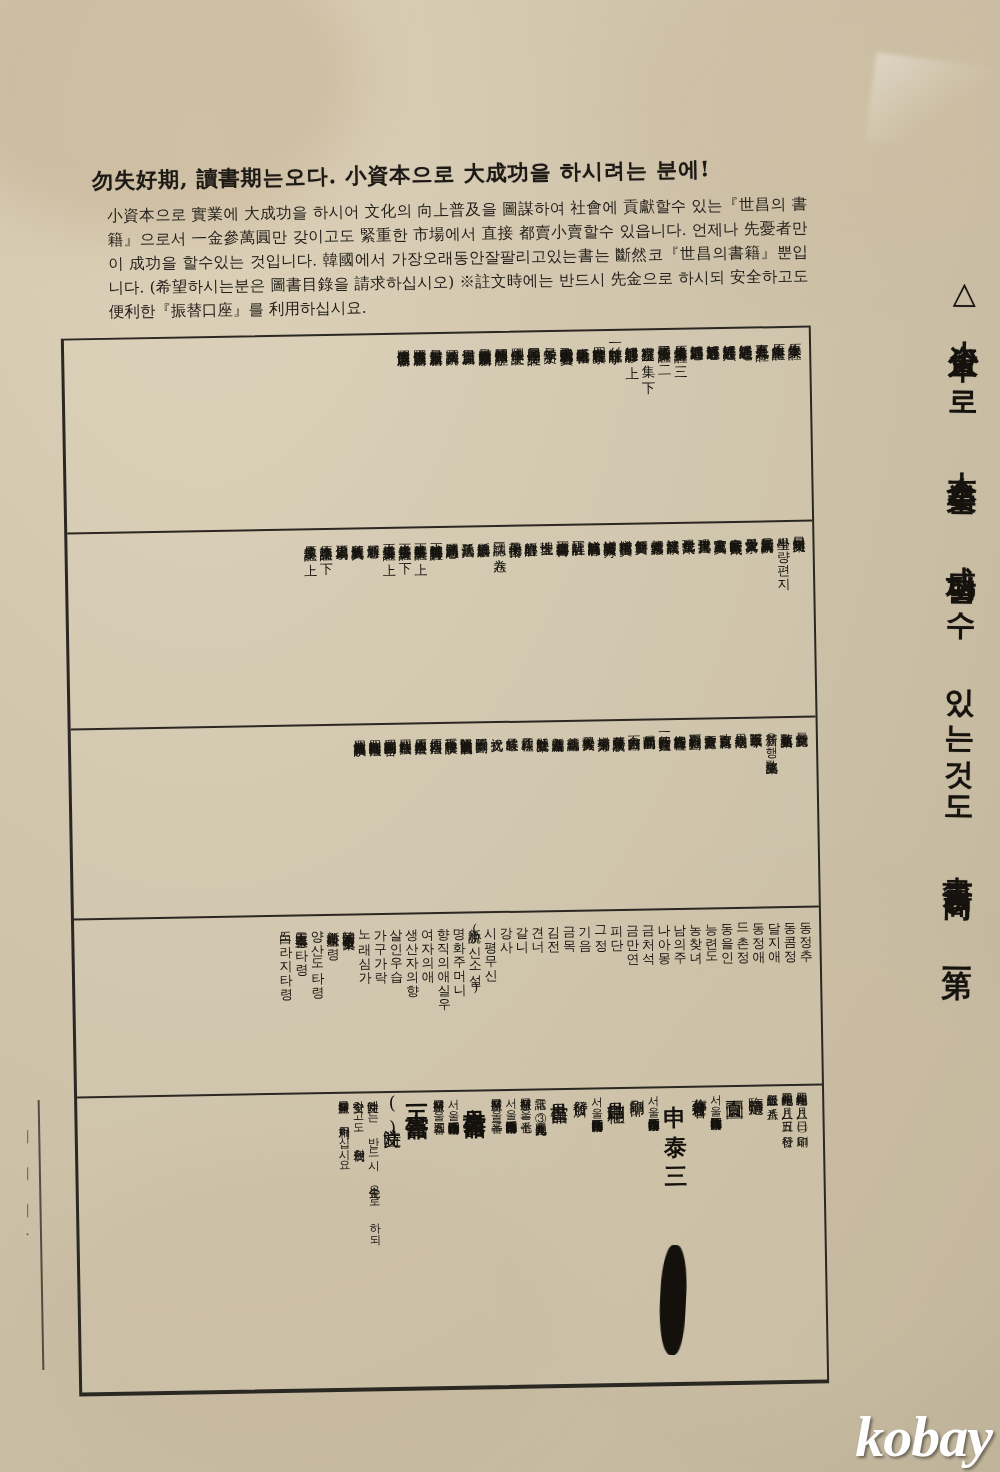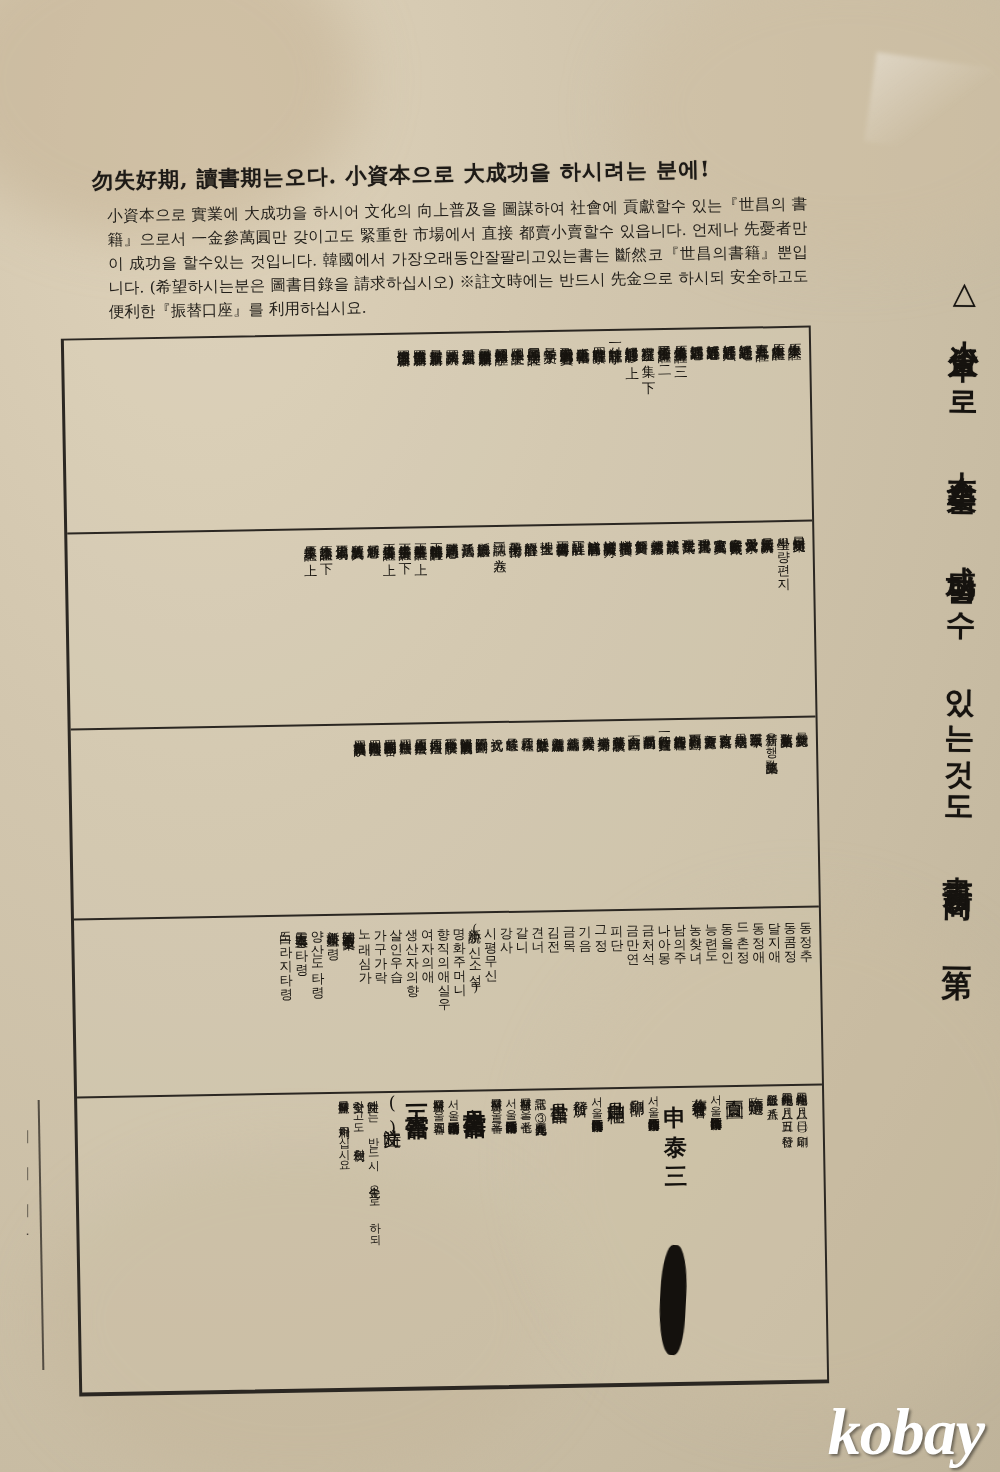--- a/index.html
+++ b/index.html
@@ -108,23 +108,23 @@
     background:#2b2722;transform:rotate(-1deg);opacity:.75;
   }
   .marks{
     position:absolute;left:18px;top:1120px;
     font-family:"DejaVu Serif",serif;font-size:13px;color:#2a2620;
     writing-mode:vertical-rl;letter-spacing:10px;opacity:.8;
   }
 
   
   .wm{
-    position:absolute;right:16px;bottom:2px;
+    position:absolute;right:8px;bottom:2px;
     font-family:"Liberation Serif", serif;
-    font-size:66px;font-weight:bold;font-style:italic;
+    font-size:58px;font-weight:bold;font-style:italic;
     color:#ffffff;text-shadow:2px 2px 3px rgba(0,0,0,.45);
     letter-spacing:-1px;
   }
   .wmb{
     position:absolute;right:0px;bottom:0px;width:330px;height:86px;
     background:rgba(255,255,255,0);
   }
 </style>
 </head>
 <body>

